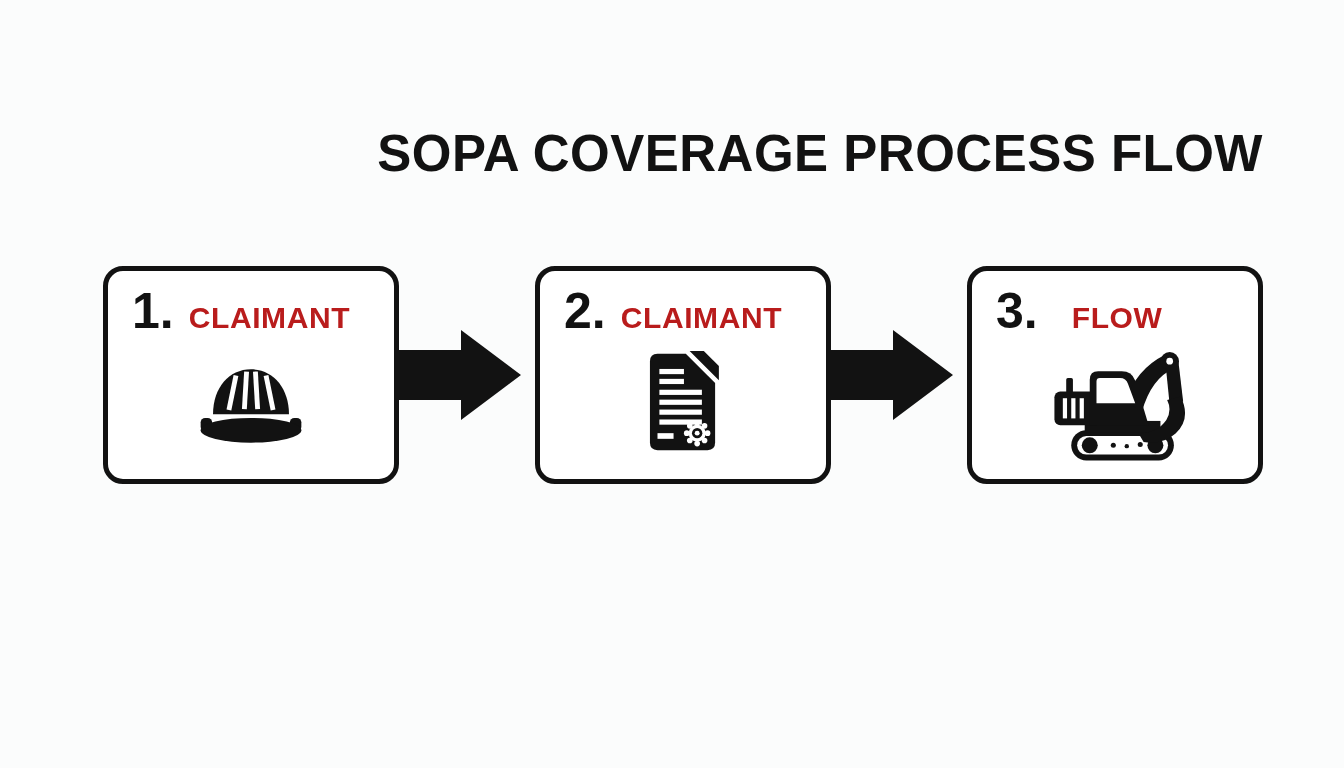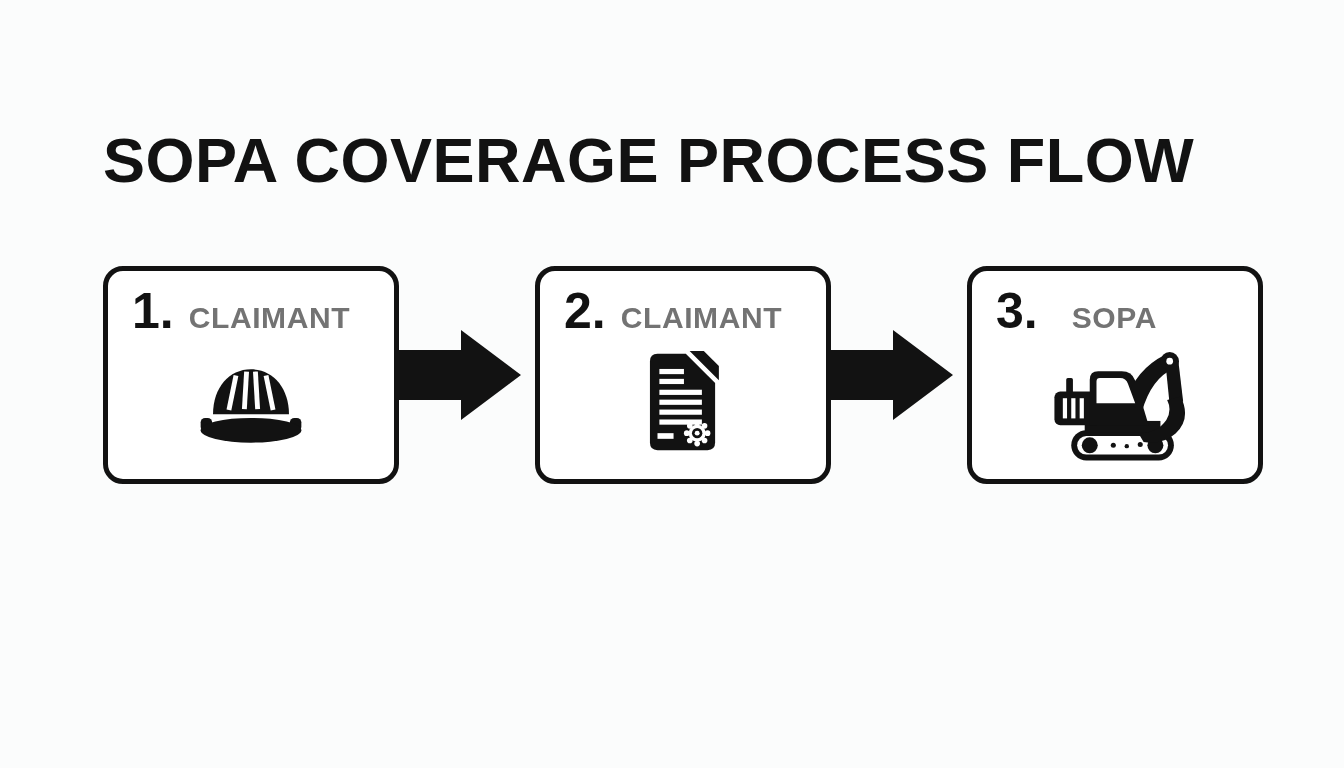--- a/index.html
+++ b/index.html
@@ -11,22 +11,22 @@
     background: #fbfcfc;
     overflow: hidden;
     font-family: "Liberation Sans", sans-serif;
     color: #121212;
   }
   .title {
     position: absolute;
     top: 124px;
     left: 103px;
     width: 1160px;
-    text-align: left;
-    font-size: 63px;
+    text-align: right;
+    font-size: 51px;
     font-weight: bold;
     letter-spacing: 0.5px;
     white-space: nowrap;
     color: #121212;
   }
   .flow {
     position: absolute;
     top: 266px;
     left: 103px;
     width: 1160px;
@@ -55,21 +55,21 @@
   .step-number {
     font-size: 50px;
     font-weight: bold;
     line-height: 1.05;
     color: #121212;
   }
   .step-name {
     font-size: 30px;
     font-weight: bold;
     letter-spacing: 0.6px;
-    color: #737373;
+    color: #b91c1c;
   }
   .icon-wrap {
     flex: 1;
     display: flex;
     align-items: center;
     justify-content: center;
   }
   .connector {
     flex: 1;
     display: flex;
@@ -153,21 +153,21 @@
 
     <div class="connector">
       <svg width="122" height="90" viewBox="0 0 122 90">
         <polygon fill="#121212" points="0,20 62,20 62,0 122,45 62,90 62,70 0,70"></polygon>
       </svg>
     </div>
 
     <div class="step-box wide-gap">
       <div class="step-label">
         <span class="step-number">3.</span>
-        <span class="step-name">SOPA</span>
+        <span class="step-name">FLOW</span>
       </div>
       <div class="icon-wrap">
         <svg width="152" height="122" viewBox="0 0 180 145">
           <g fill="#121212">
 
             <rect x="38" y="106" width="122" height="36" rx="18"></rect>
           </g>
           <rect x="45" y="113" width="108" height="22" rx="11" fill="#ffffff"></rect>
           <g fill="#121212">
             <circle cx="60" cy="124" r="9.5"></circle>

